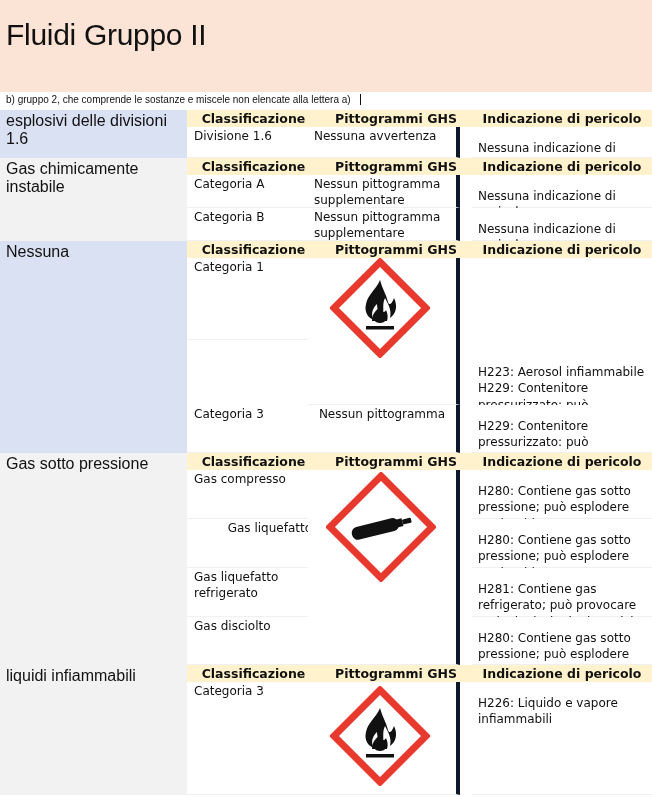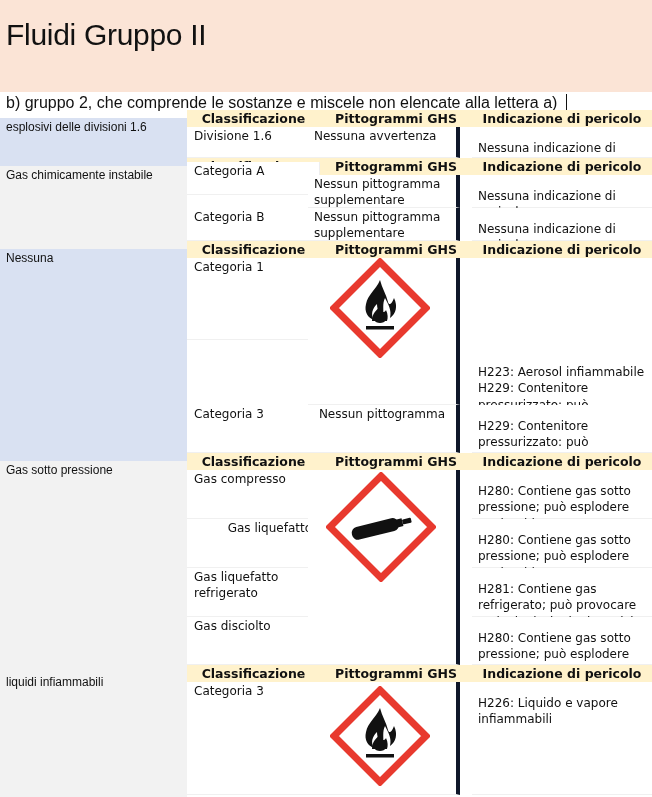--- a/index.html
+++ b/index.html
@@ -14,28 +14,28 @@
   }
   .title {
     position: absolute; left: 6px; top: 18px;
     font-family: "Liberation Sans", sans-serif; font-size: 30px; color: #111;
     letter-spacing: -0.3px;
   }
   .subtitle-row {
     position: absolute; left: 0; top: 92px; width: 652px; height: 18px; background: #fff;
   }
   .subtitle {
-    position: absolute; left: 6px; top: 2px; font-size: 16px;
+    position: absolute; left: 6px; top: 2px; font-size: 10px;
     font-family: "Liberation Sans", sans-serif; white-space: nowrap;
     border-right: 1px solid #111; padding-right: 9px;
   }
   .group { position: absolute; left: 0; width: 652px; }
   .group-label {
-    position: absolute; left: 0; top: 8px; width: 187px; height: 100%;
-    box-sizing: border-box; padding: 2px 6px; font-size: 12px;
+    position: absolute; left: 0; top: 0; width: 187px; height: 100%;
+    box-sizing: border-box; padding: 2px 6px; font-size: 16px;
     font-family: "Liberation Sans", sans-serif;
   }
   .bg-blue { background: #d9e1f2; }
   .bg-gray { background: #f2f2f2; }
   .hdr {
     position: absolute; left: 187px; top: 0; width: 465px; height: 17px;
     background: #fff2cc; font-weight: bold; font-size: 12.5px;
     font-family: "DejaVu Sans", sans-serif;
   }
   .hdr span { position: absolute; top: 1px; text-align: center; white-space: nowrap; }
@@ -72,21 +72,21 @@
   <div class="cell c3" style="top:17px;height:31px;">Nessuna indicazione di pericolo</div>
 </div>
 
 <div class="group" style="top:158px;height:83px;">
   <div class="group-label bg-gray">Gas chimicamente instabile</div>
   <div class="hdr">
     <span style="left:0;width:133px;">Classificazione</span>
     <span style="left:133px;width:152px;">Pittogrammi GHS</span>
     <span style="left:285px;width:180px;">Indicazione di pericolo</span>
   </div>
-  <div class="cell c1" style="top:4px;height:33px;">Categoria A</div>
+  <div class="cell c1" style="top:17px;height:33px;">Categoria A</div>
   <div class="cell c2" style="top:17px;height:33px;">Nessun pittogramma supplementare</div>
   <div class="cell c3" style="top:17px;height:33px;">Nessuna indicazione di pericolo</div>
   <div class="cell c1" style="top:50px;height:33px;">Categoria B</div>
   <div class="cell c2" style="top:50px;height:33px;">Nessun pittogramma supplementare</div>
   <div class="cell c3" style="top:50px;height:33px;">Nessuna indicazione di pericolo</div>
 </div>
 
 <div class="group" style="top:241px;height:212px;">
   <div class="group-label bg-blue">Nessuna</div>
   <div class="hdr">

